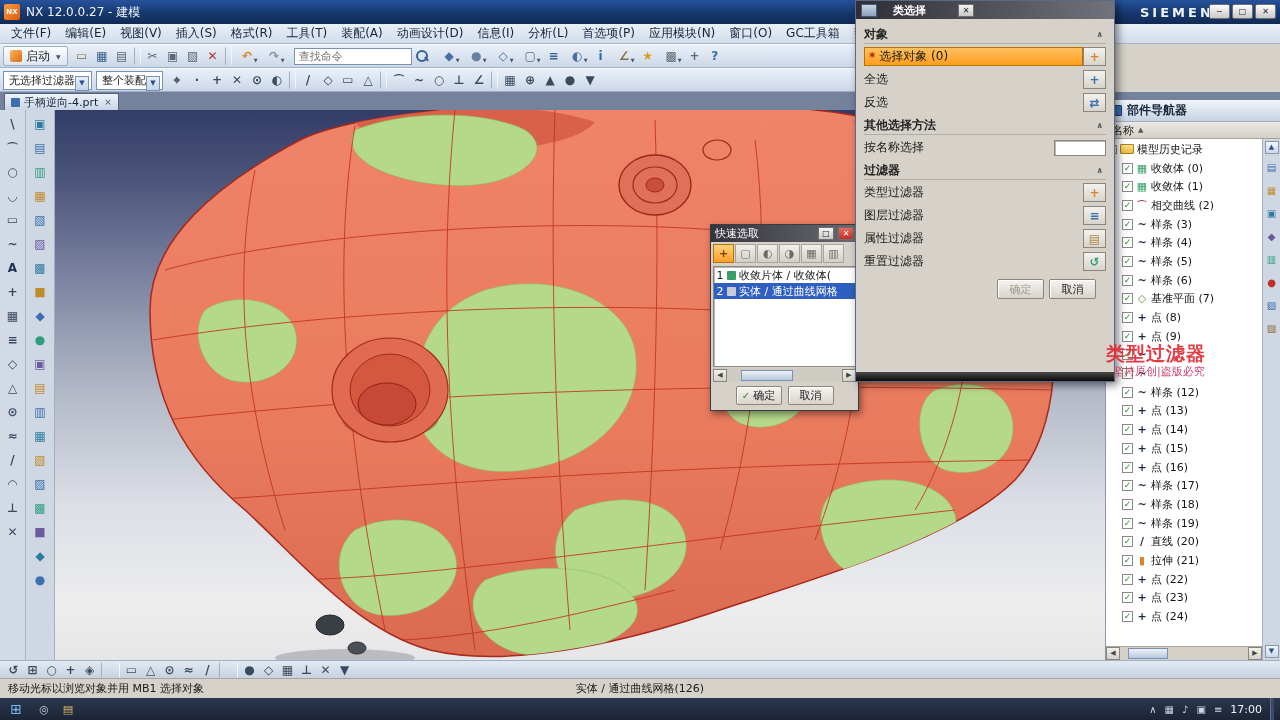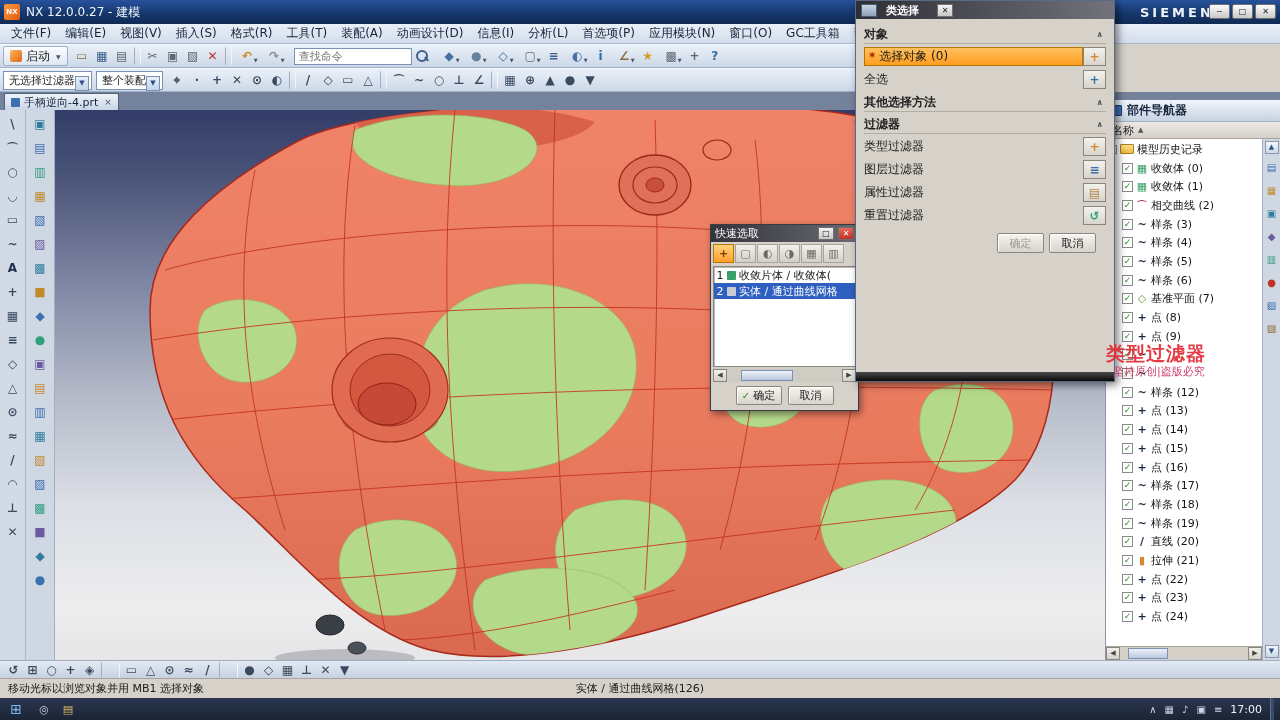--- a/index.html
+++ b/index.html
@@ -74,21 +74,21 @@
   .qp-ic{width:9px;height:9px;border-radius:1px;display:inline-block;}
   .qp-scroll{height:14px;margin:0 2px;background:#cfccc4;display:flex;align-items:center;}
   .qp-arrow{width:14px;height:13px;background:linear-gradient(#f2f0ec,#d4d0c8);border:1px solid #8a867e;font-size:7px;text-align:center;line-height:11px;color:#444;}
   .qp-thumb{width:52px;height:11px;background:linear-gradient(#eef2f8,#b9c8de);border:1px solid #7a92b4;margin-left:14px;}
   .qp-buttons{display:flex;justify-content:center;gap:6px;padding:4px 0 5px;}
   .qp-buttons .btn3d{width:46px;height:19px;}
   .ok-check{color:#1f8f1f;font-weight:bold;font-size:10px;}
 
   
   .classdlg{left:855px;top:0;width:260px;height:382px;background:#d6d2ca;border:1px solid #5a6a84;box-shadow:3px 3px 8px rgba(0,0,0,.5);z-index:30;display:flex;flex-direction:column;}
-  .cd-title{height:18px;background:linear-gradient(90deg,#2e2e36,#72727c);display:flex;align-items:center;color:#fff;font-size:11px;font-weight:bold;padding:0 5px;gap:9px;}
+  .cd-title{height:18px;background:linear-gradient(90deg,#2e2e36,#72727c);display:flex;align-items:center;color:#fff;font-size:11px;font-weight:bold;padding:0 5px;gap:16px;}
   .cd-body{flex:1;padding:3px 8px 4px 8px;display:flex;flex-direction:column;}
   .sec-hdr{display:flex;align-items:center;height:19px;margin-top:3px;border-bottom:1px solid #b2aea6;font-weight:bold;font-size:12px;color:#222;}
   .sec-hdr .chev{margin-left:auto;font-size:8px;color:#555;border:1px solid transparent;padding:0 2px;}
   .cd-row{display:flex;align-items:center;height:21px;margin-top:2px;font-size:12px;}
   .cd-row .lbl{color:#1a1a1a;}
   .cd-row .lbl.gray{color:#9a968e;}
   .cd-row .rbtn{margin-left:auto;width:23px;height:19px;border:1px solid #8a867e;background:linear-gradient(#f4f2ee,#d8d4cc);display:flex;align-items:center;justify-content:center;font-size:12px;font-weight:bold;}
   .sel-strip{flex:1;height:19px;background:linear-gradient(#ffc060,#ff9e1f);border:1px solid #b87400;display:flex;align-items:center;gap:4px;padding:0 4px;font-size:12px;color:#1a1a1a;}
   .sel-star{color:#a02000;font-weight:bold;}
   .name-input{margin-left:auto;width:52px;height:16px;border:1px solid #8a867e;background:#fff;box-shadow:inset 1px 1px 0 #bdb9b1;}
@@ -687,23 +687,31 @@
       <span class="sel-strip">
         <b class="sel-star">*</b>
         <span>选择对象 (0)</span>
       </span>
       <span class="rbtn" style="color:#d4882a;">+</span>
     </div>
     <div class="cd-row">
       <span class="lbl">全选</span>
       <span class="rbtn" style="color:#3b6fb0;">+</span>
     </div>
+    <div class="cd-row">
+      <span class="lbl">反选</span>
+      <span class="rbtn" style="color:#3b6fb0;">⇄</span>
+    </div>
     <div class="sec-hdr">
       <span>其他选择方法</span>
       <span class="chev">∧</span>
+    </div>
+    <div class="cd-row">
+      <span class="lbl">按名称选择</span>
+      <span class="name-input"></span>
     </div>
     <div class="sec-hdr">
       <span>过滤器</span>
       <span class="chev">∧</span>
     </div>
     <div class="cd-row">
       <span class="lbl">类型过滤器</span>
       <span class="rbtn" style="color:#d4882a;">+</span>
     </div>
     <div class="cd-row">

